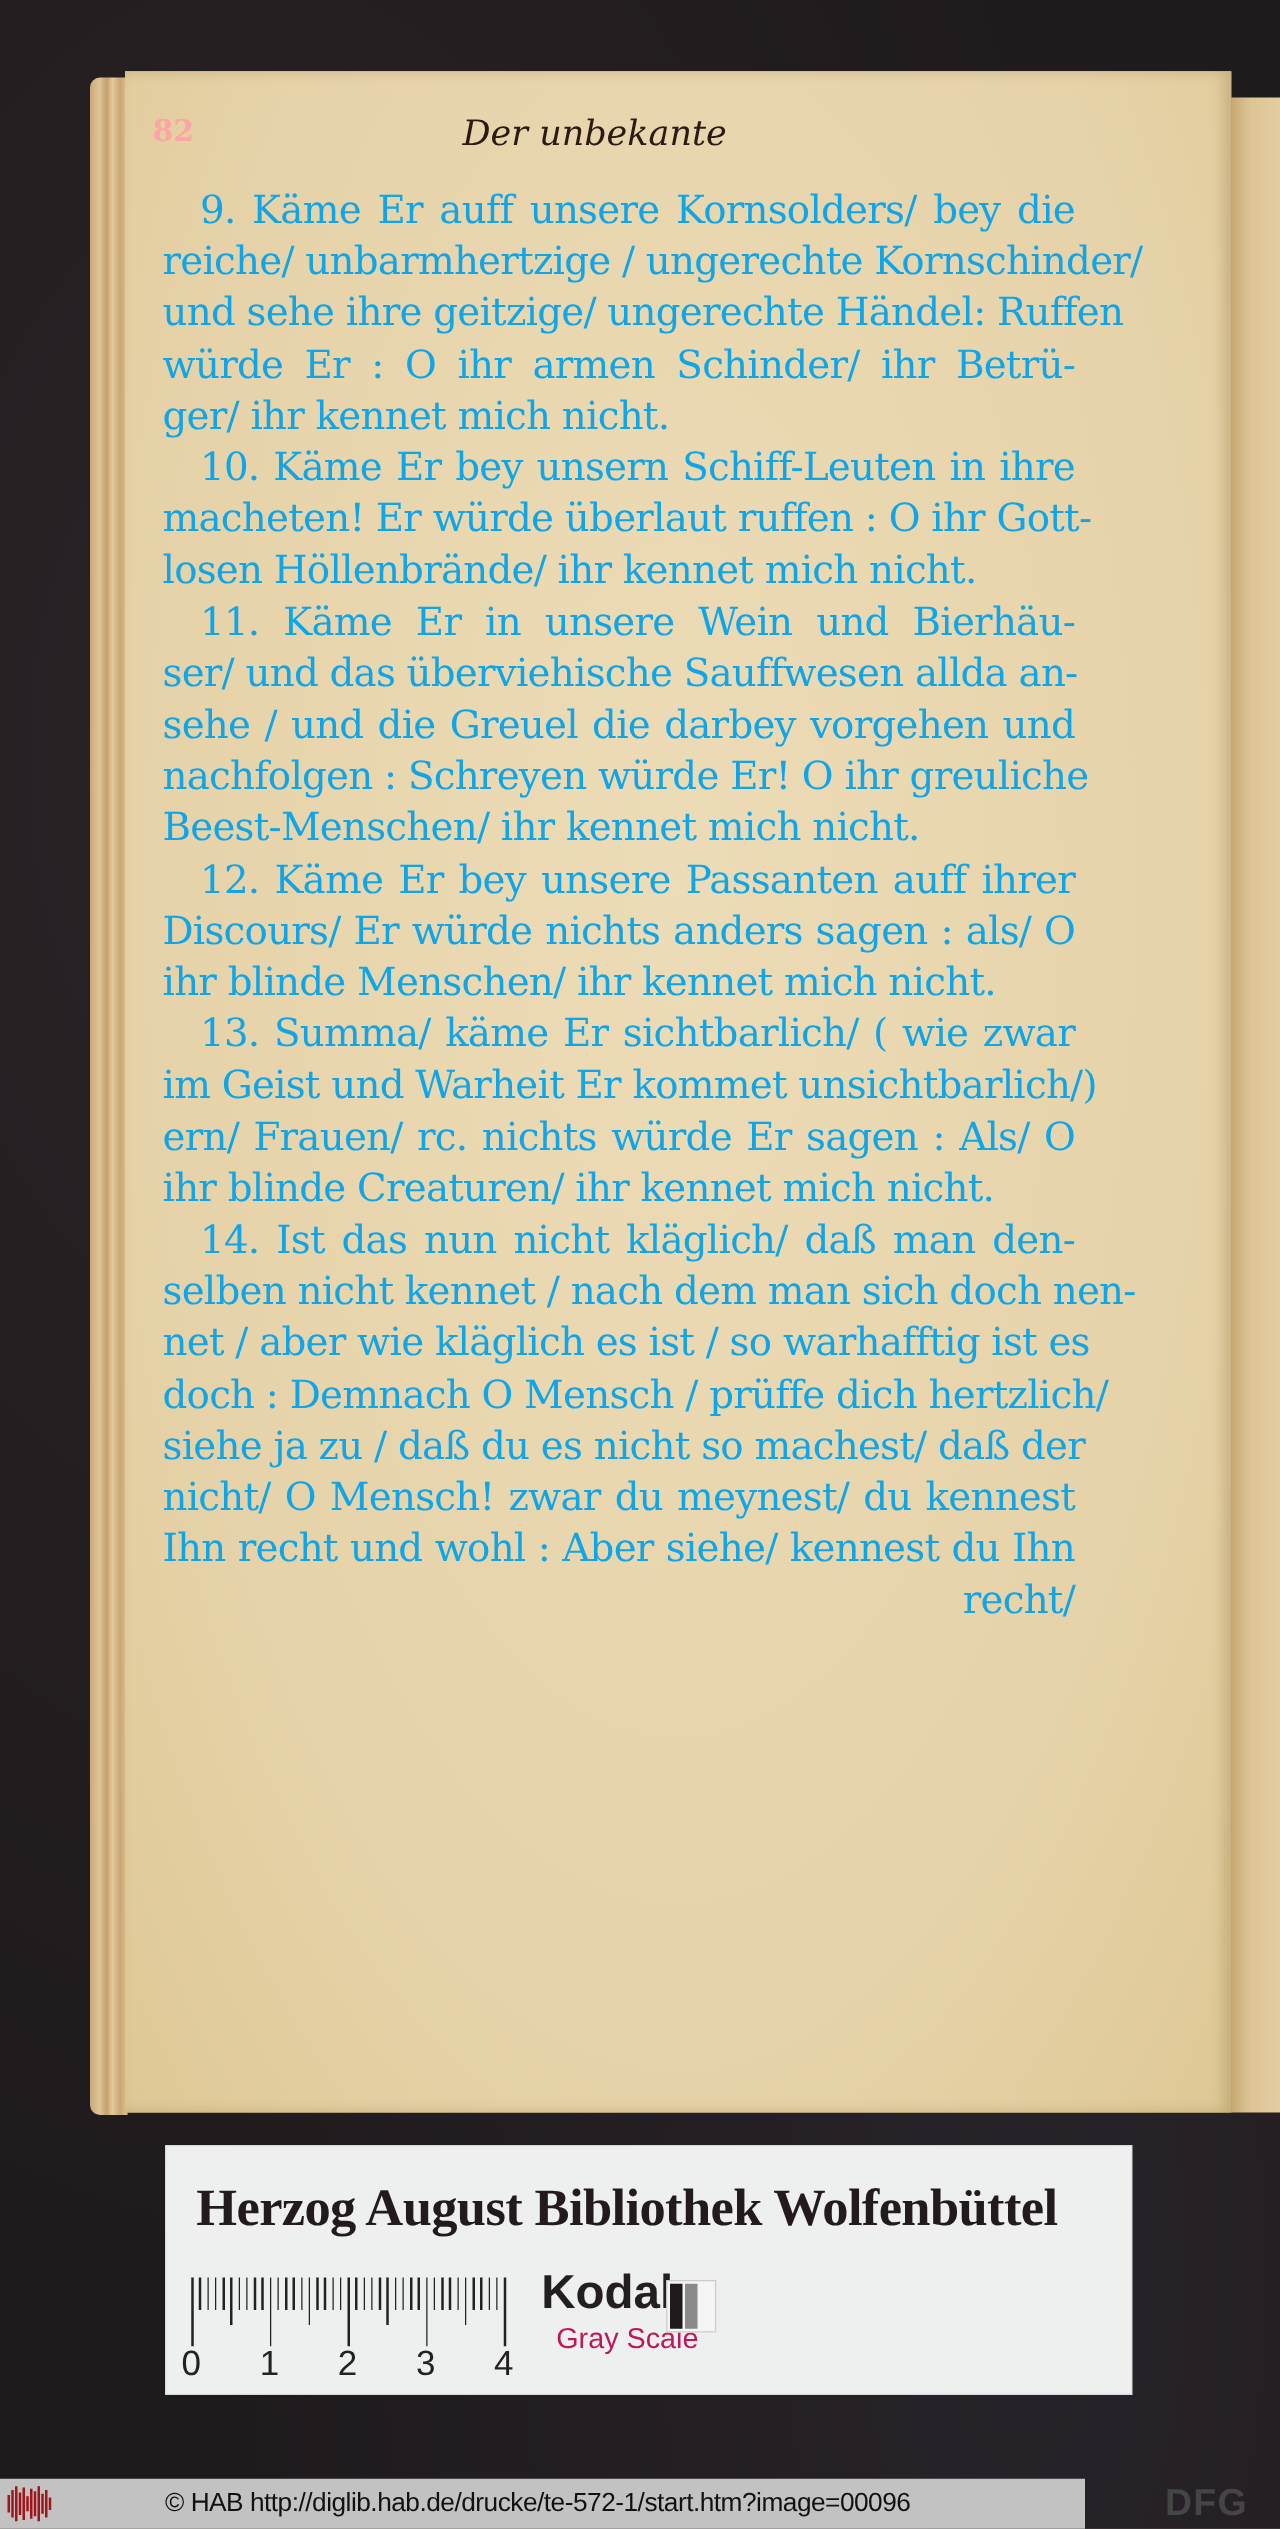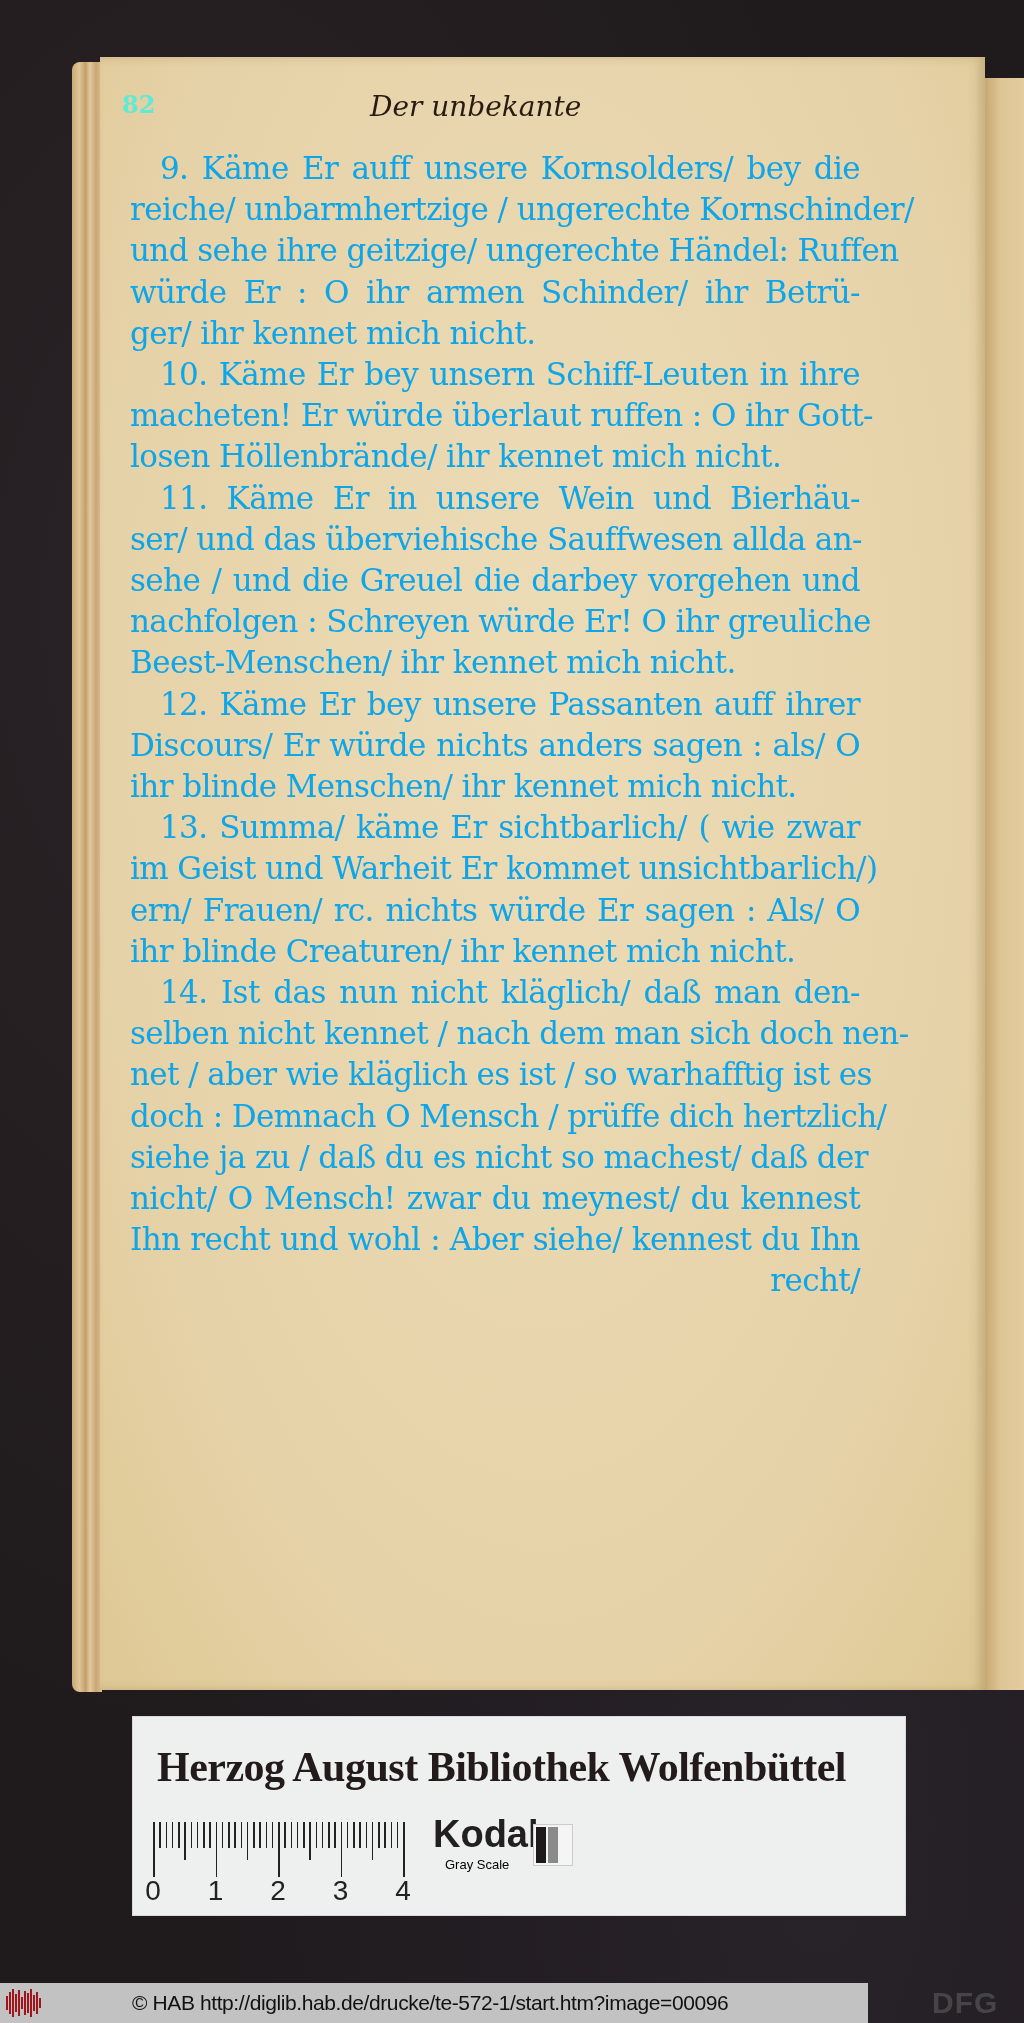--- a/index.html
+++ b/index.html
@@ -25,21 +25,21 @@
     box-shadow: inset -6px 0 10px rgba(120,90,40,0.25);
   }
   .facing-page {
     position: absolute; left: 985px; top: 78px; width: 39px; height: 1612px;
     background: linear-gradient(90deg, #c7a872 0%, #dec596 40%, #e3cc9f 100%);
   }
   .page-head {
     position: absolute; top: 90px; left: 0; width: 100%; height: 40px;
   }
   .page-number {
-    position: absolute; left: 122px; top: 0px; font-size: 24px; color: #5eead4;
+    position: absolute; left: 122px; top: 0px; font-size: 24px; color: #fca5a5;
     font-family: "DejaVu Serif", serif; font-weight: bold;
   }
   .running-head {
     position: absolute; left: 370px; top: 0px; font-size: 28px; color: #2a1a12;
     font-family: "DejaVu Serif", serif; font-style: italic;
   }
   .text-block {
     position: absolute; left: 130px; top: 148px; width: 730px;
     color: #0ea5e9;
     font-family: "DejaVu Serif", serif;
@@ -69,21 +69,21 @@
   .ruler .num {
     position: absolute; bottom: 0px; font-family: "Liberation Sans", sans-serif;
     font-size: 28px; color: #222; transform: translateX(-50%);
   }
   .kodak {
     position: absolute; left: 300px; top: 96px;
     font-family: "Liberation Sans", sans-serif; font-weight: bold; font-size: 38px; color: #231f20;
   }
   .grayscale-label {
     position: absolute; left: 312px; top: 140px;
-    font-family: "Liberation Sans", sans-serif; font-size: 13px; color: #000000;
+    font-family: "Liberation Sans", sans-serif; font-size: 23px; color: #be185d;
   }
   .swatches {
     position: absolute; left: 400px; top: 107px; width: 40px; height: 42px;
     background: #f4f4f4; border: 1px solid #ccc; display: flex; padding: 2px; box-sizing: border-box; gap: 2px;
   }
   .swatches span { flex: 1; }
   
   .footer {
     position: absolute; left: 0; top: 1983px; width: 868px; height: 40px;
     background: #c2c2c2;

